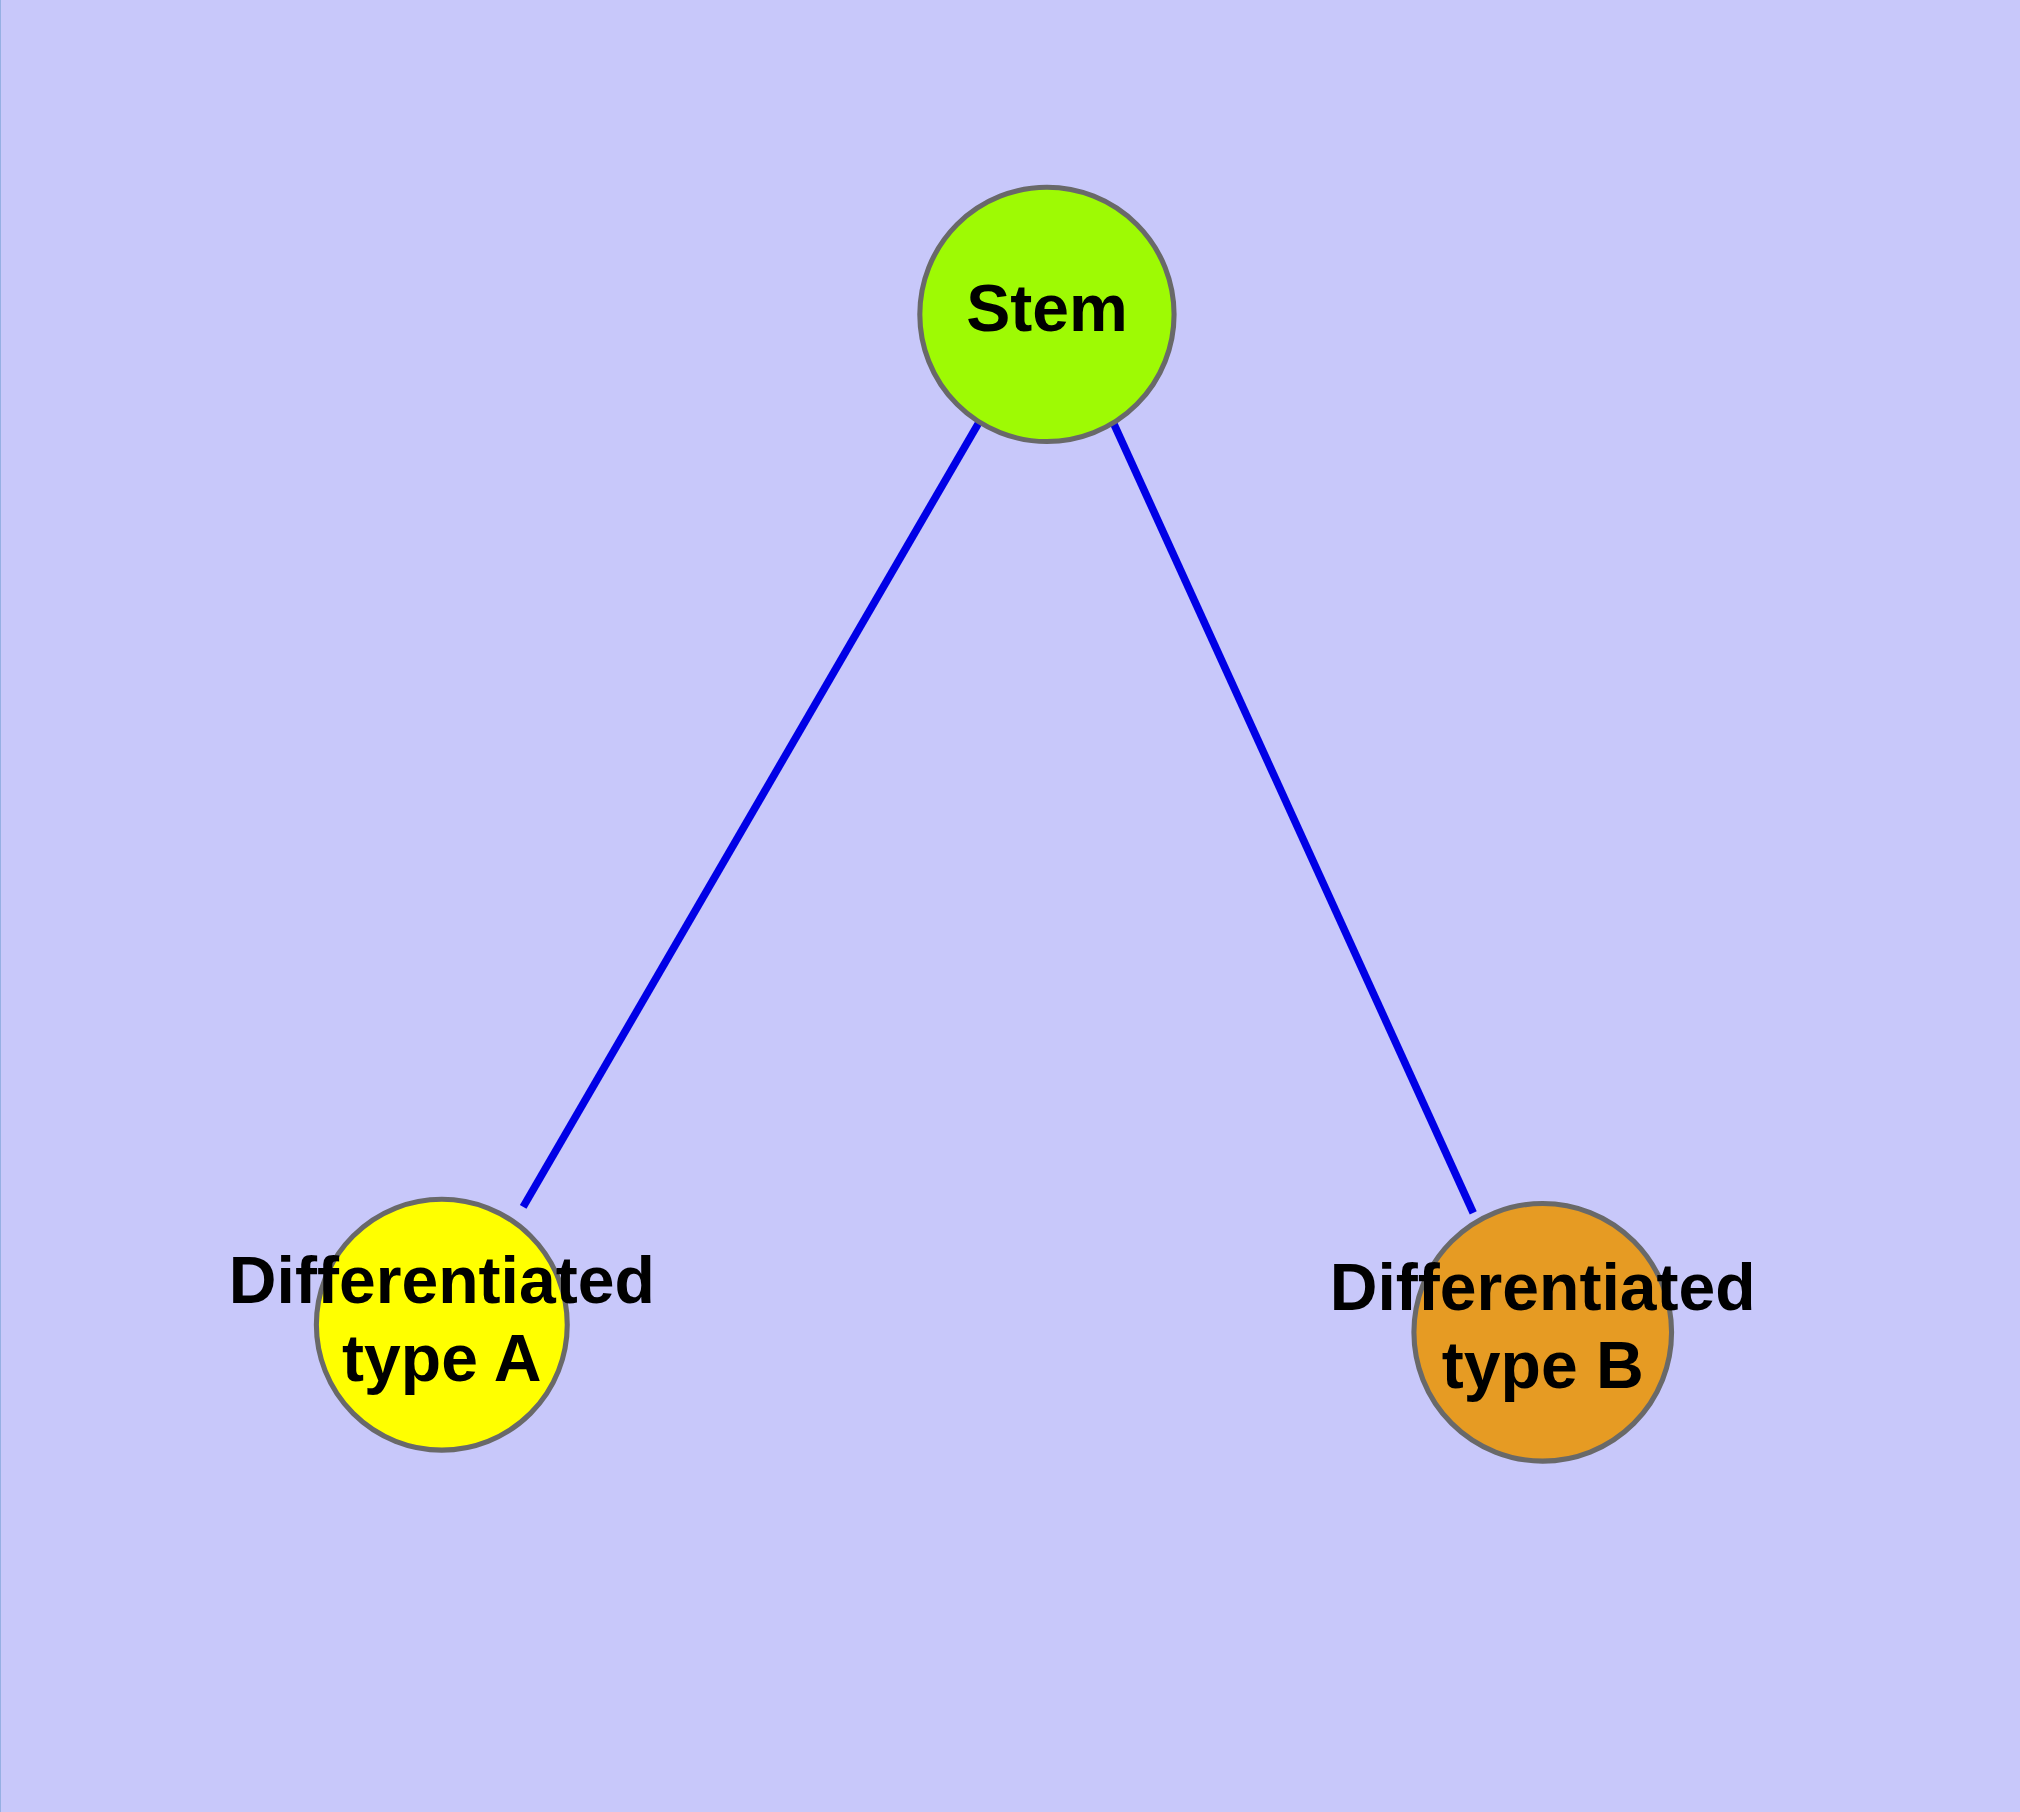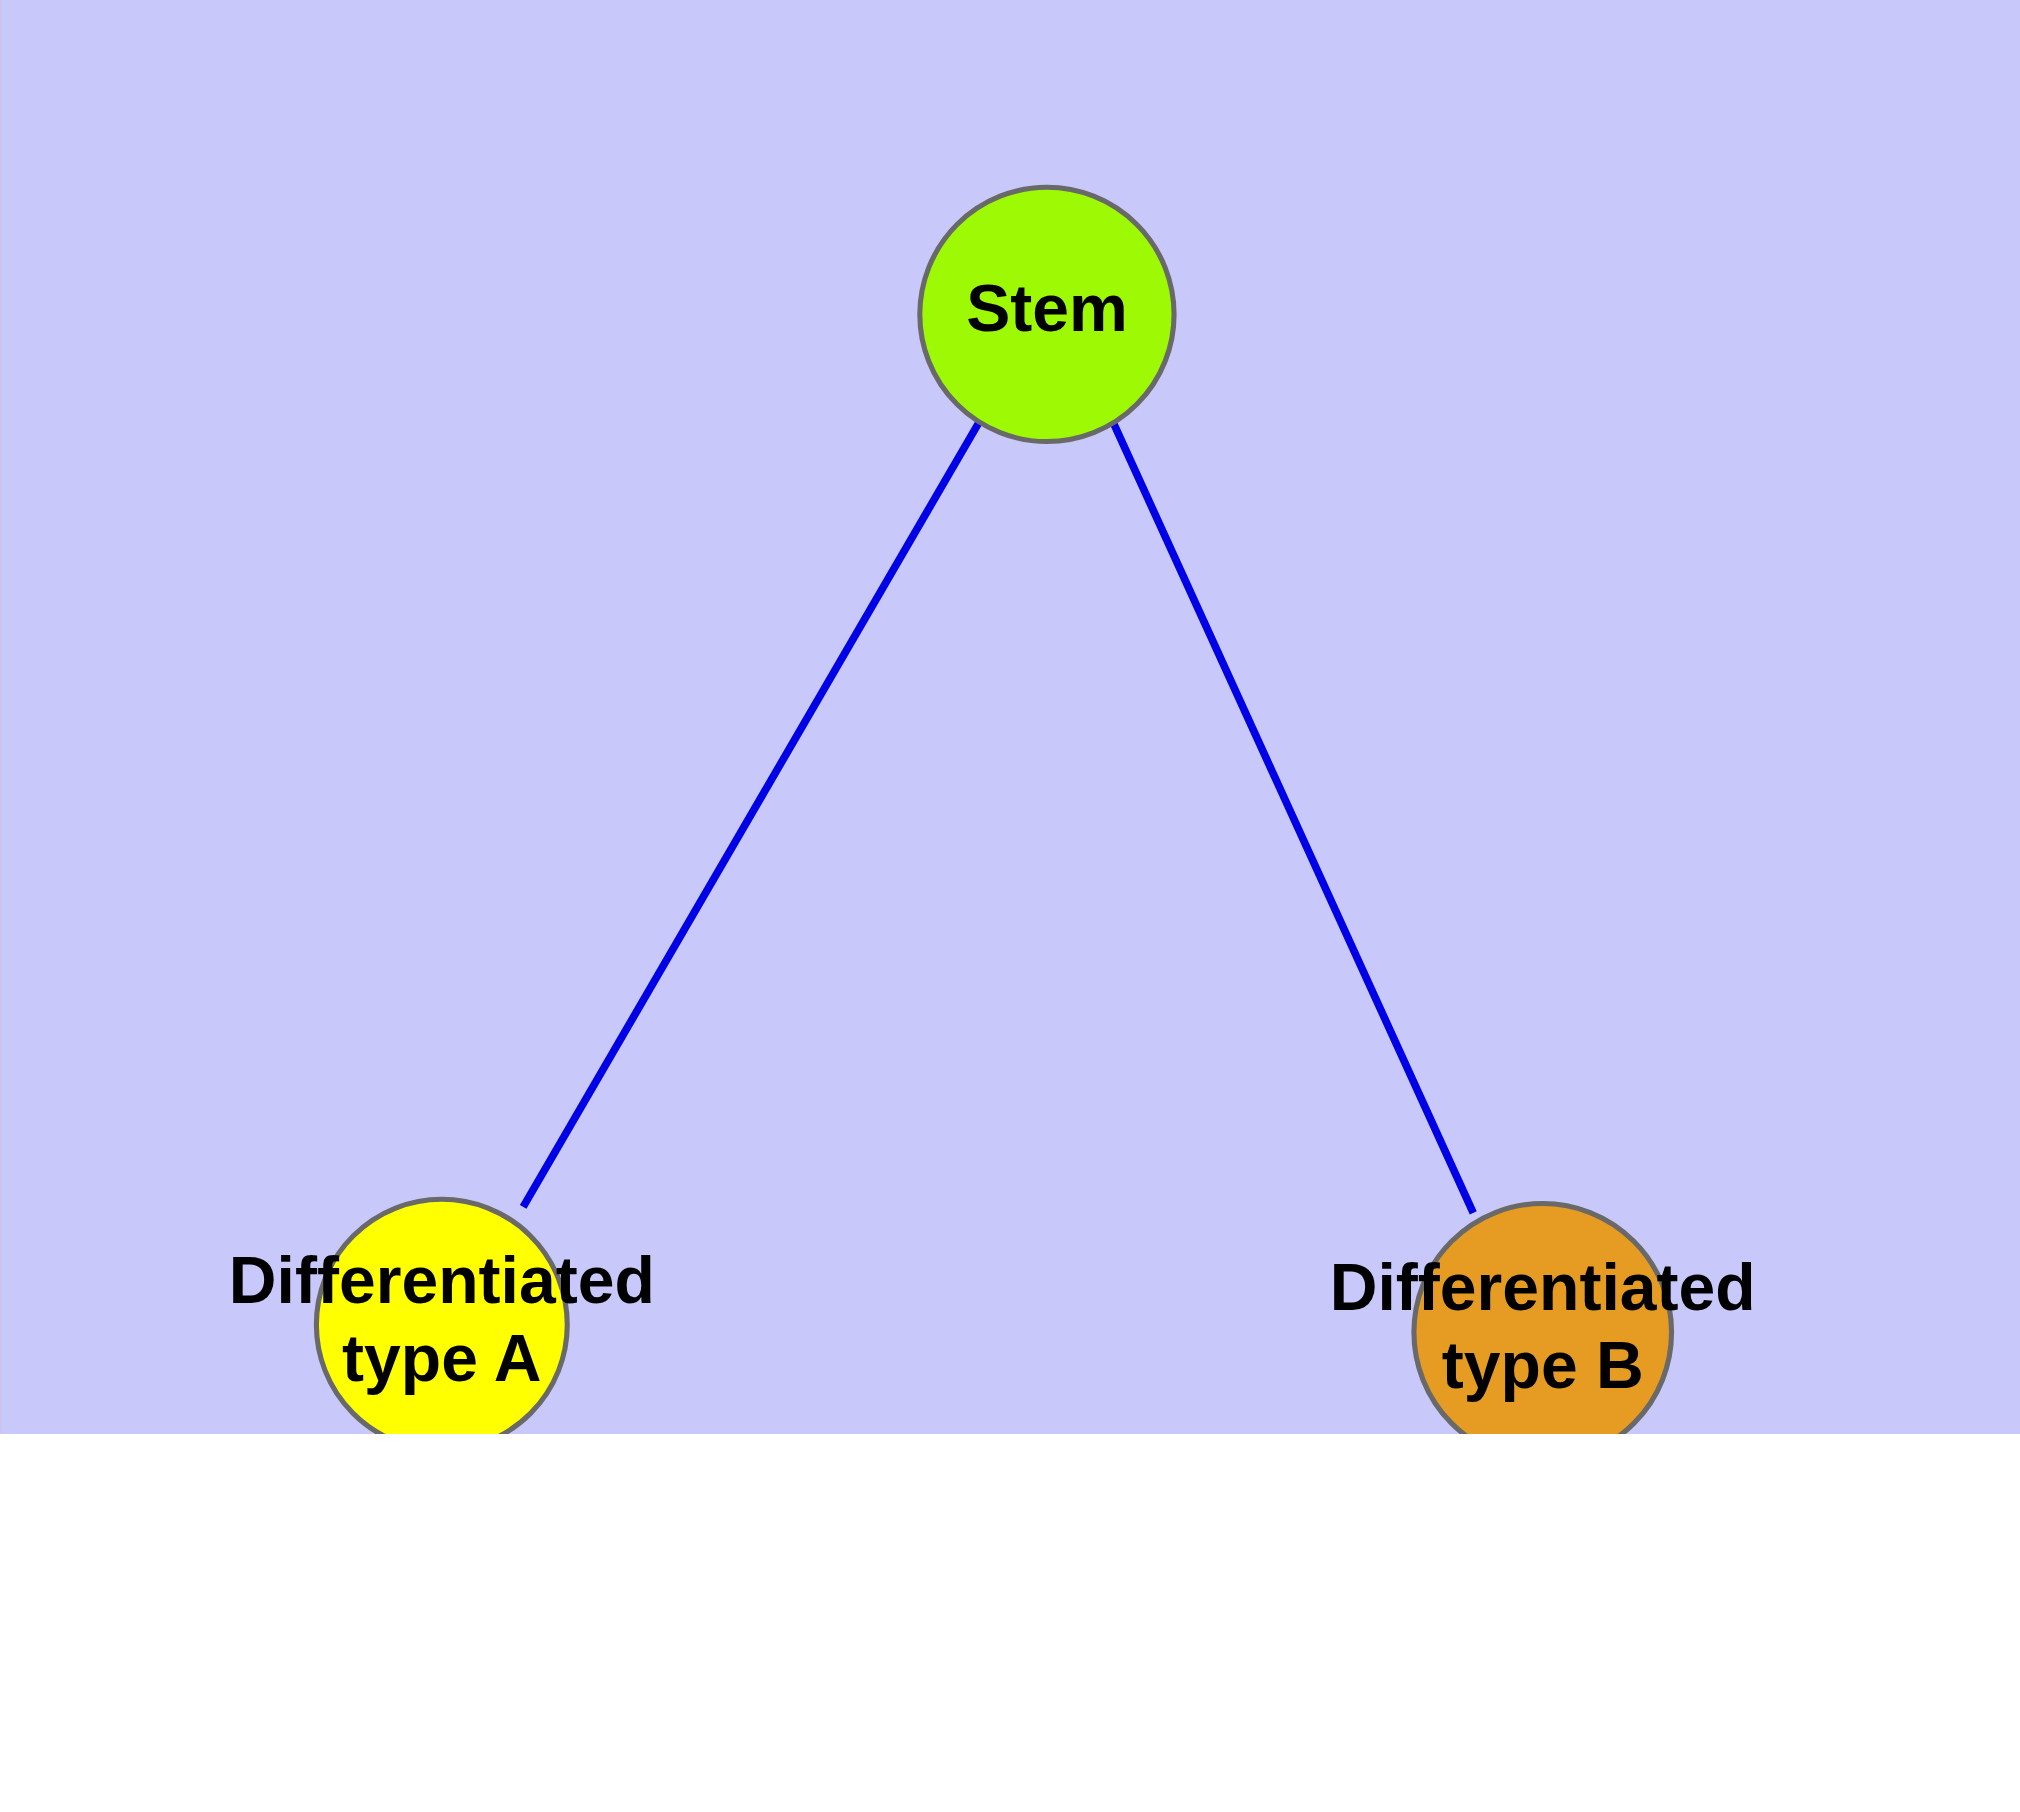--- a/index.html
+++ b/index.html
@@ -28,21 +28,21 @@
     font-weight: bold;
     fill: #000000;
     text-anchor: middle;
     dominant-baseline: middle;
     paint-order: normal;
   }
 </style>
 </head>
 <body style="background: rgb(255, 255, 255);">
 
-<div id="canvas" style="width: 2021px; height: 1434px; background: #fca5a5;">
+<div id="canvas" style="width: 2021px; height: 1812px; background: #0369a1;">
   <svg id="graph-svg" viewBox="0 0 2384 2138" xmlns="http://www.w3.org/2000/svg">
 
     <rect id="bg-rect" x="0" y="0" width="2384" height="2138" fill="#c8c8fa"></rect>
 
     <g id="edges-layer">
         <line x1="1155" y1="498" x2="617" y2="1424" stroke="#0000e6" stroke-width="9" stroke-linecap="butt"></line>
         <line x1="1313" y1="498" x2="1738" y2="1431" stroke="#0000e6" stroke-width="9" stroke-linecap="butt"></line>
       </g>
     <g id="nodes-layer">
         <circle cx="1235" cy="371" r="150" fill="#9efa04" stroke="#696969" stroke-width="6"></circle>

